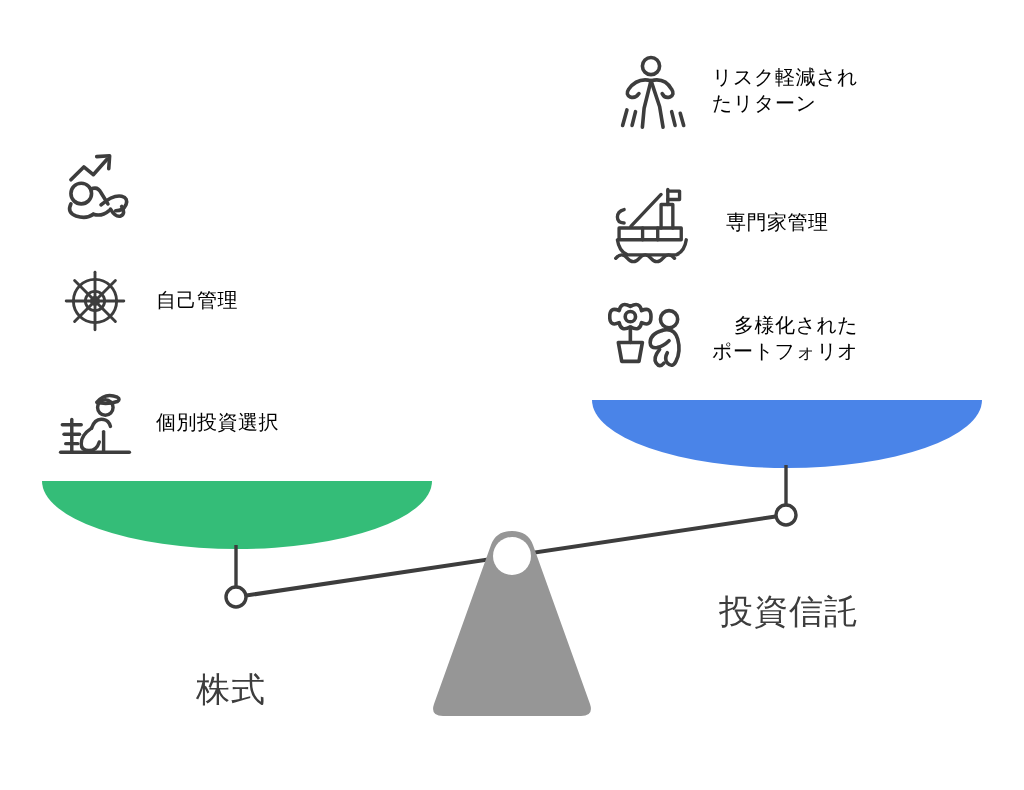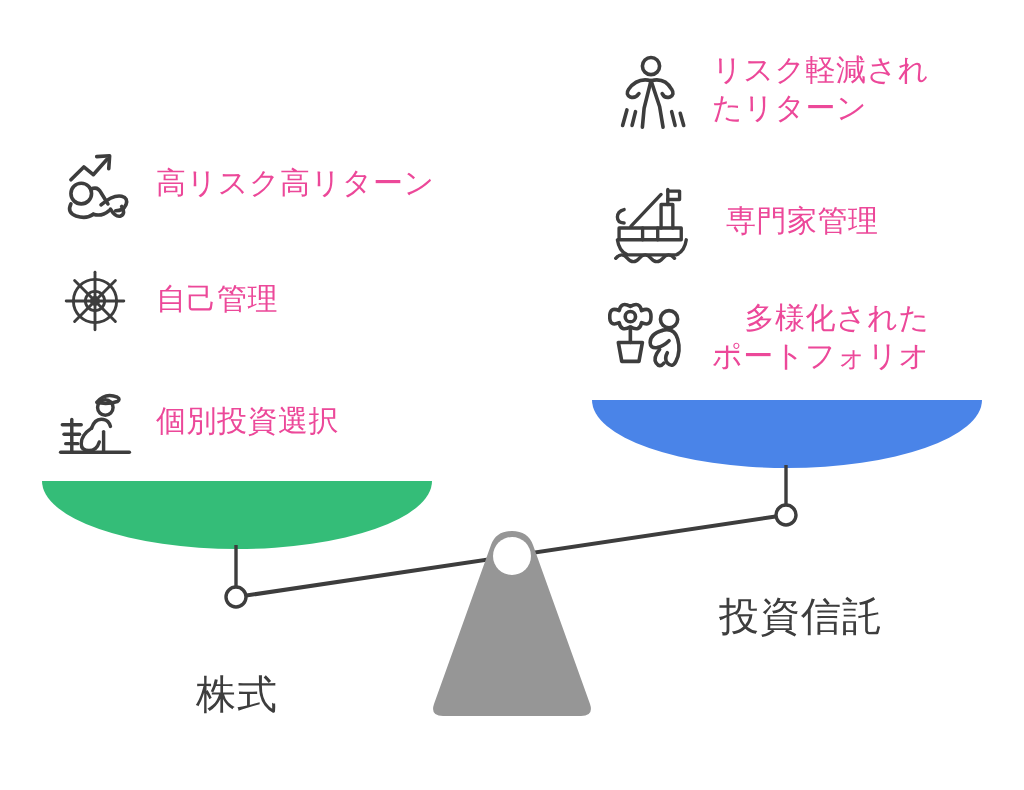--- a/index.html
+++ b/index.html
@@ -27,27 +27,26 @@
   }
   .feature .ficon {
     width: 86px;
     height: 86px;
     flex: 0 0 86px;
     display: flex;
     align-items: center;
     justify-content: center;
   }
   .feature .flabel {
-    font-size: 30px;
+    font-size: 20px;
     line-height: 1.28;
-    color: #ec4899;
+    color: #000000;
     letter-spacing: 0.5px;
     white-space: pre-line;
     font-weight: 400;
-    font-family: Liberation Mono, monospace;
   }
 
   .f-left-1  { left: 52px; top: 142px; }
   .f-left-2  { left: 52px; top: 258px; }
   .f-left-3  { left: 52px; top: 380px; }
 
   .f-right-1 { left: 608px; top: 48px;  }
   .f-right-2 { left: 608px; top: 180px; gap: 32px; }
   .f-right-3 { left: 608px; top: 296px; text-align: right; }
 
@@ -56,21 +55,21 @@
     position: absolute;
     left: 0;
     top: 0;
     width: 1024px;
     height: 790px;
   }
 
   
   .side-name {
     position: absolute;
-    font-size: 40px;
+    font-size: 34px;
     color: #3d3d3d;
     letter-spacing: 1px;
   }
   .side-left  { left: 196px; top: 667px; text-align: center; }
   .side-right { left: 719px; top: 589px; }
 </style>
 </head>
 <body>
 
 <div id="stage">
@@ -81,21 +80,20 @@
         <polyline points="22,44 37,29 48,38 64,20"></polyline>
         <polyline points="52,17 67,16 66,31"></polyline>
         <circle cx="34" cy="60" r="12"></circle>
         <path d="M22 72 q-5 10 6 14 q12 4 20 -2"></path>
         <path d="M45 55 q8 -4 12 4 l8 13"></path>
         <path d="M57 73 q14 -12 24 -10 q8 2 5 10 q-3 7 -12 7"></path>
         <path d="M48 84 q10 3 18 -4"></path>
         <path d="M68 78 q6 10 12 8 q6 -3 1 -11"></path>
       </svg>
     </span>
-    <span class="flabel">高リスク高リターン</span>
   </div>
 
   <div class="feature f-left-3">
     <span class="ficon">
       <svg viewBox="0 0 100 100" width="86" height="86" fill="none" stroke="#3d3d3d" stroke-width="4" stroke-linecap="round" stroke-linejoin="round">
         <line x1="10" y1="84" x2="90" y2="84"></line>
         <line x1="23" y1="84" x2="23" y2="46"></line>
         <line x1="12" y1="52" x2="34" y2="52"></line>
         <line x1="14" y1="63" x2="32" y2="63"></line>
         <line x1="16" y1="74" x2="30" y2="74"></line>

